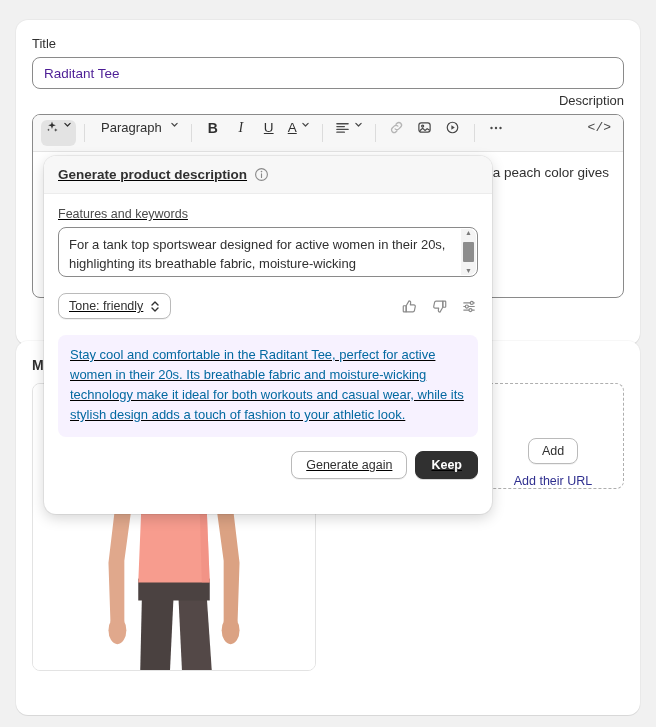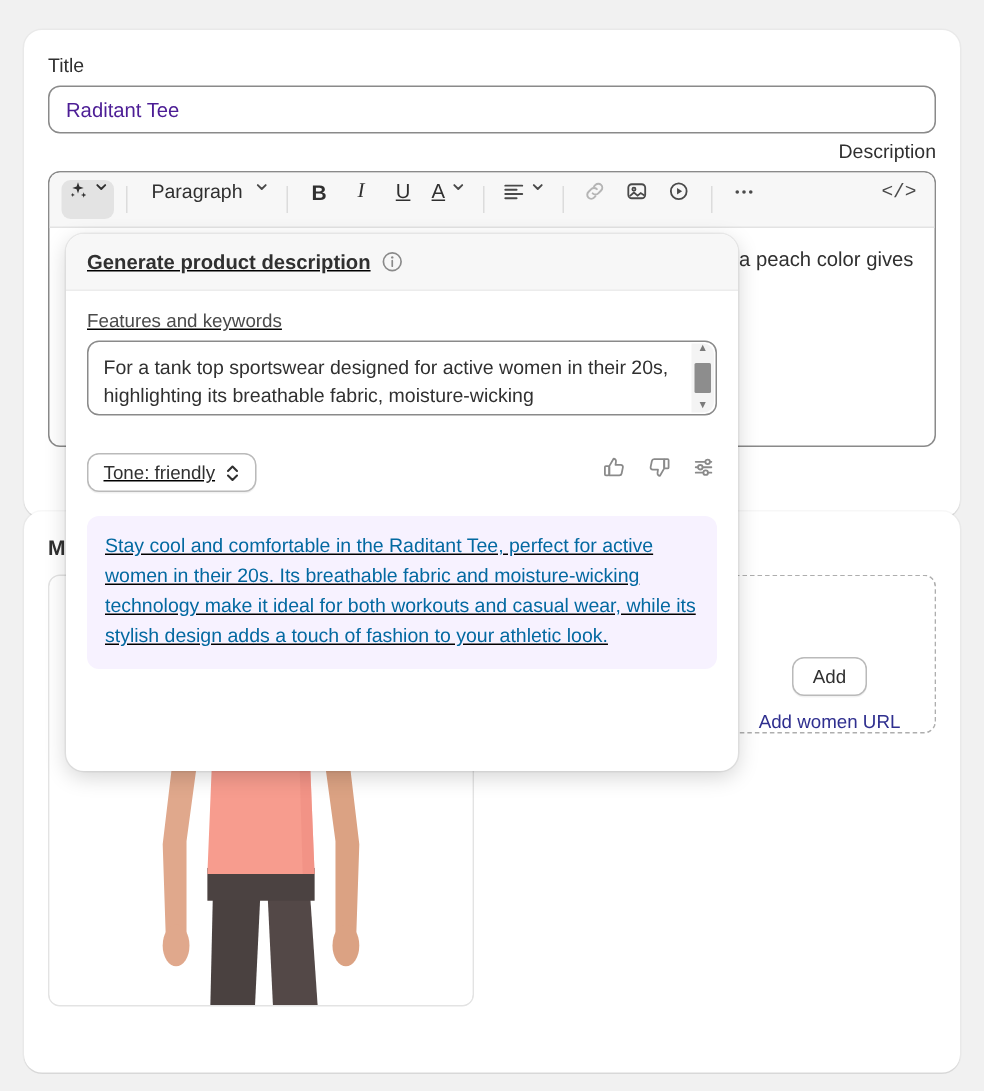--- a/index.html
+++ b/index.html
@@ -165,21 +165,20 @@
     margin-top: 12px;
   }
   .tone-select {
     display: inline-flex; align-items: center; gap: 7px;
     border: 1px solid #bababa; border-radius: 8px;
     background: #fff;
     padding: 5px 10px;
     font-size: 12.5px; color: #303030;
     box-shadow: 0 1px 0 rgba(0,0,0,0.05);
     cursor: default;
-    margin-top: 8px;
   }
   .feedback-icons { margin-left: auto; display: flex; align-items: center; gap: 13px; color: #8a8a8a; }
 
   .result-box {
     margin: 16px 14px 0 14px;
     background: #f7f2ff;
     border-radius: 8px;
     padding: 10px 12px 12px 12px;
     font-size: 13px;
     line-height: 20px;
@@ -364,21 +363,21 @@
             <path d="M86 60 L88 106 L104 106 L100 58 Z" fill="#4a4140"></path>
             <rect x="60" y="54" width="42" height="12" fill="#3f3635"></rect>
             <path d="M62 -14 C62 -22 74 -28 84 -28 C94 -28 104 -22 104 -14 L106 26 L98 30 L100 58 L60 58 L62 30 L56 26 Z" fill="#f79c8e"></path>
             <path d="M104 -10 L112 22 L99 28 L96 2 Z" fill="#f79c8e"></path>
             <path d="M110 22 L116 64 L114 96 L104 96 L104 60 L98 28 Z" fill="#e0a88c"></path>
           </svg>
         </div>
 
         <div class="media-drop">
           <button class="btn-plain">Add</button>
-          <span class="link-text">Add women URL</span>
+          <span class="link-text">Add their URL</span>
         </div>
       </div>
     </div>
   </div>
 
   <div id="ai-popover">
 
     <div class="pop-header">
       <span class="pop-title">Generate product description</span>
       <svg width="15" height="15" viewBox="0 0 16 16" fill="none" stroke="#8a8a8a" stroke-width="1.2">
@@ -423,15 +422,19 @@
             <circle cx="11.4" cy="5.2" r="1.6" fill="#fff"></circle>
             <circle cx="6.2" cy="9" r="1.6" fill="#fff"></circle>
             <circle cx="10" cy="12.8" r="1.6" fill="#fff"></circle>
           </svg>
         </div>
       </div>
     </div>
 
     <div class="result-box">Stay cool and comfortable in the Raditant Tee, perfect for active women in their 20s. Its breathable fabric and moisture-wicking technology make it ideal for both workouts and casual wear, while its stylish design adds a touch of fashion to your athletic look.</div>
 
+    <div class="pop-footer">
+      <button class="btn-gen">Generate again</button>
+      <button class="btn-keep">Keep</button>
+    </div>
   </div>
 
 </div>
 
 </body></html>

